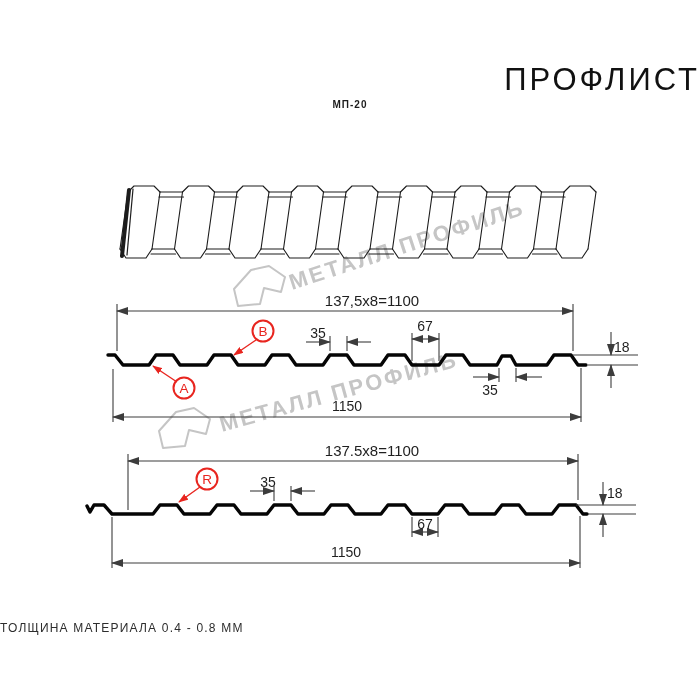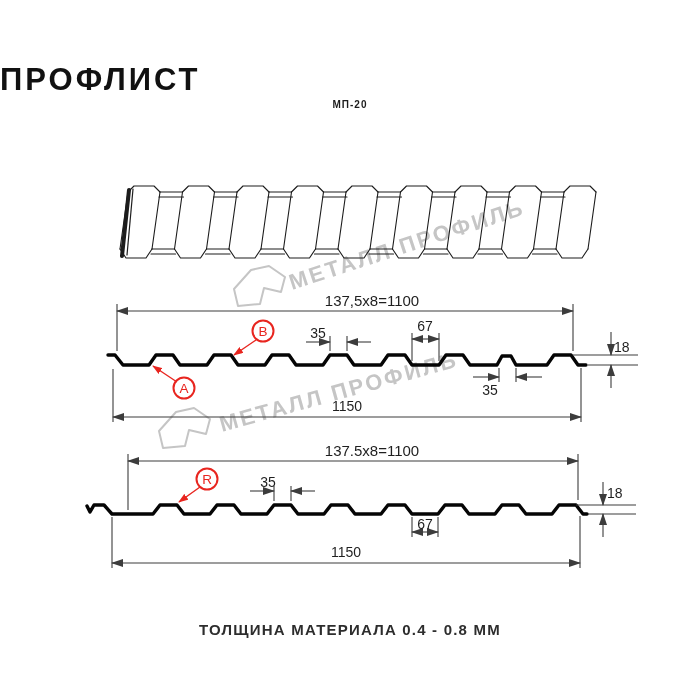--- a/index.html
+++ b/index.html
@@ -1,23 +1,23 @@
 <!DOCTYPE html>
 <html><head>
 <meta charset="utf-8">
 <style>
   html,body{margin:0;padding:0;background:#fff;}
   #canvas{position:relative;width:700px;height:700px;background:#ffffff;overflow:hidden;
           font-family:"Liberation Sans",sans-serif;}
-  .title{position:absolute;left:0;top:62px;width:700px;text-align:left;
-         font-size:31px;font-weight:bold;letter-spacing:3px;color:#111;}
+  .title{position:absolute;left:0;top:62px;width:700px;text-align:right;
+         font-size:31px;font-weight:normal;letter-spacing:3px;color:#111;}
   .subtitle{position:absolute;left:0;top:99px;width:700px;text-align:center;
          font-size:10px;font-weight:600;letter-spacing:1px;color:#1c1c1c;}
-  .footer-note{position:absolute;left:0;top:621px;width:700px;text-align:center;
-         font-size:15px;font-weight:700;letter-spacing:1.2px;color:#2d2d2d;}
+  .footer-note{position:absolute;left:0;top:621px;width:700px;
+         font-size:12px;font-weight:400;letter-spacing:1.2px;color:#2d2d2d;}
   svg{position:absolute;left:0;top:0;}
   .dim-text{font-size:14px;fill:#1f1f1f;}
   .mod-text{font-size:15px;fill:#1f1f1f;}
   .red-letter{font-size:13.5px;fill:#e8251f;}
   .wm-text{font-size:22px;font-weight:bold;letter-spacing:2.5px;fill:#c5c5c5;}
 </style>
 </head>
 <body>
 
 <div id="canvas">

